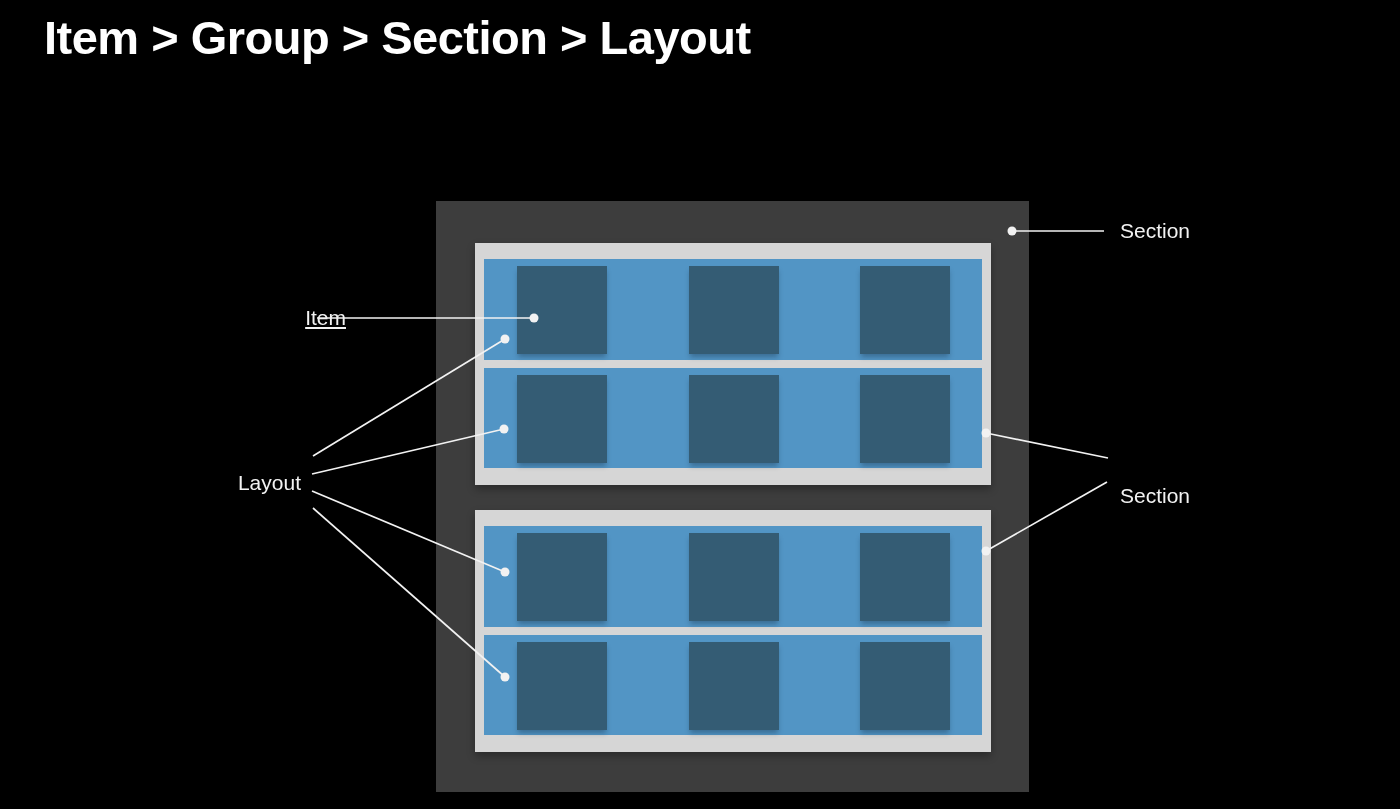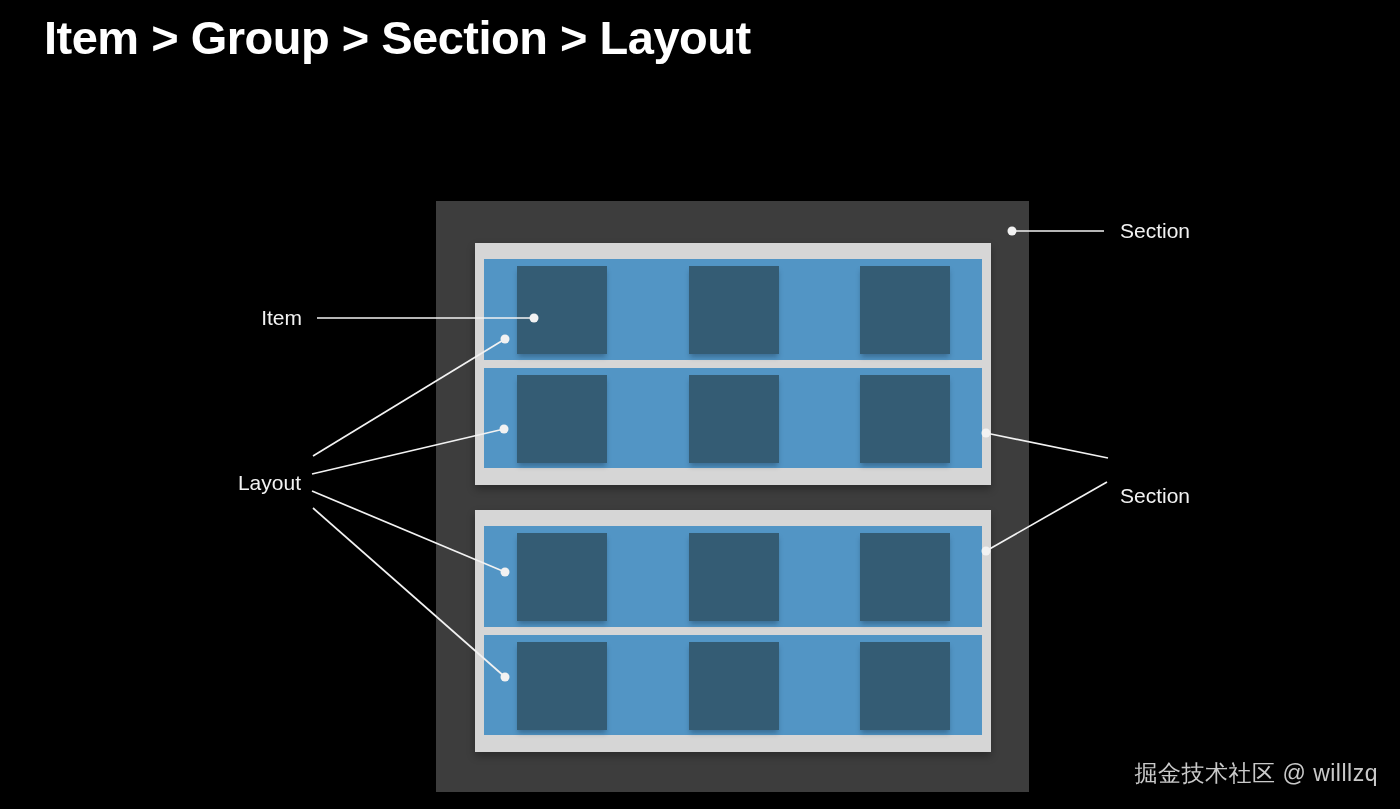--- a/index.html
+++ b/index.html
@@ -57,21 +57,21 @@
     z-index: 10; pointer-events: none;
   }
   .overlay line { stroke: var(--callout); stroke-width: 1.7; }
   .overlay circle { fill: var(--callout); }
 
   .label {
     position: absolute; z-index: 11;
     font-size: 21px; line-height: 26px; color: var(--callout);
     white-space: nowrap;
   }
-  .label-item    { right: 1098px; top: 305px; text-align: left; }
+  .label-item    { right: 1054px; top: 305px; text-align: left; text-decoration: underline; }
   .label-group   { right: 1099px; top: 470px; text-align: right; }
   .label-layout  { left: 1120px;  top: 218px; }
   .label-section { left: 1120px;  top: 455px; margin-top: 28px; }
 
   .watermark {
     position: absolute; right: 22px; bottom: 20px; z-index: 11;
     font-size: 23px; color: var(--watermark-text);
     letter-spacing: 0.5px; white-space: nowrap;
   }
 </style>
@@ -130,15 +130,14 @@
     <circle cx="986" cy="433" r="4.5"></circle>
     <line x1="1107" y1="482" x2="986" y2="551"></line>
     <circle cx="986" cy="551" r="4.5"></circle>
   </svg>
 
   <div class="label label-item">Item</div>
   <div class="label label-group">Layout</div>
   <div class="label label-layout">Section</div>
   <div class="label label-section">Section</div>
 
-  <div class="watermark">掘金技术社区 @ willlzq</div>
 
 </div>
 
 </body></html>

